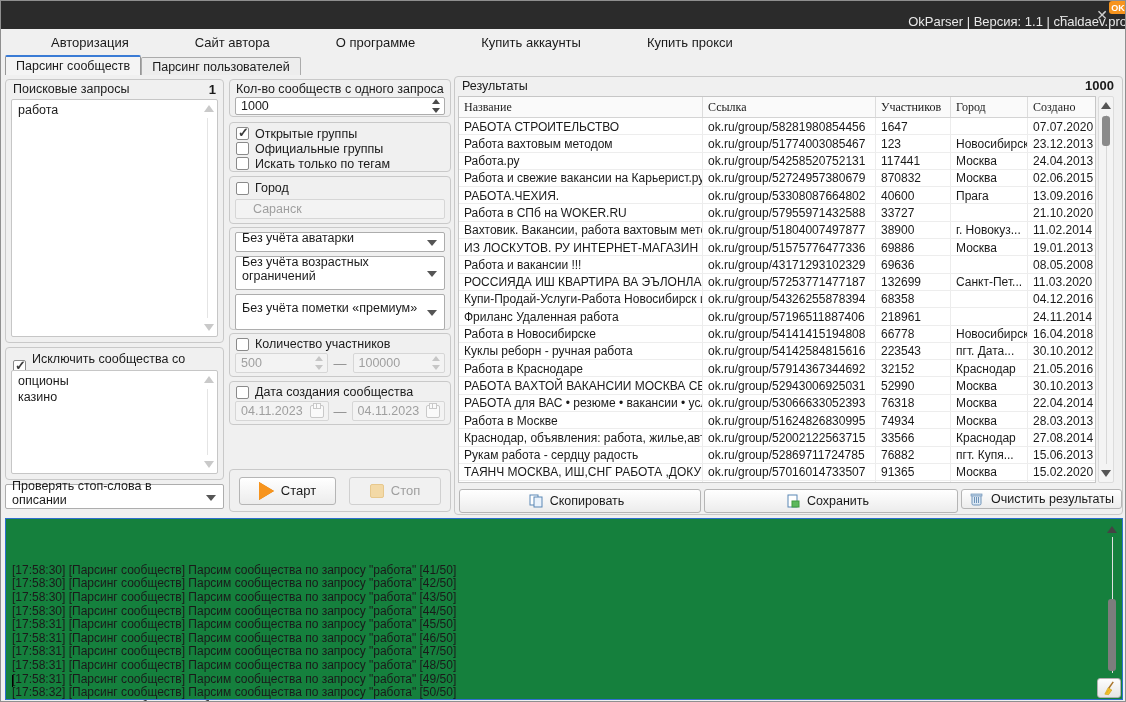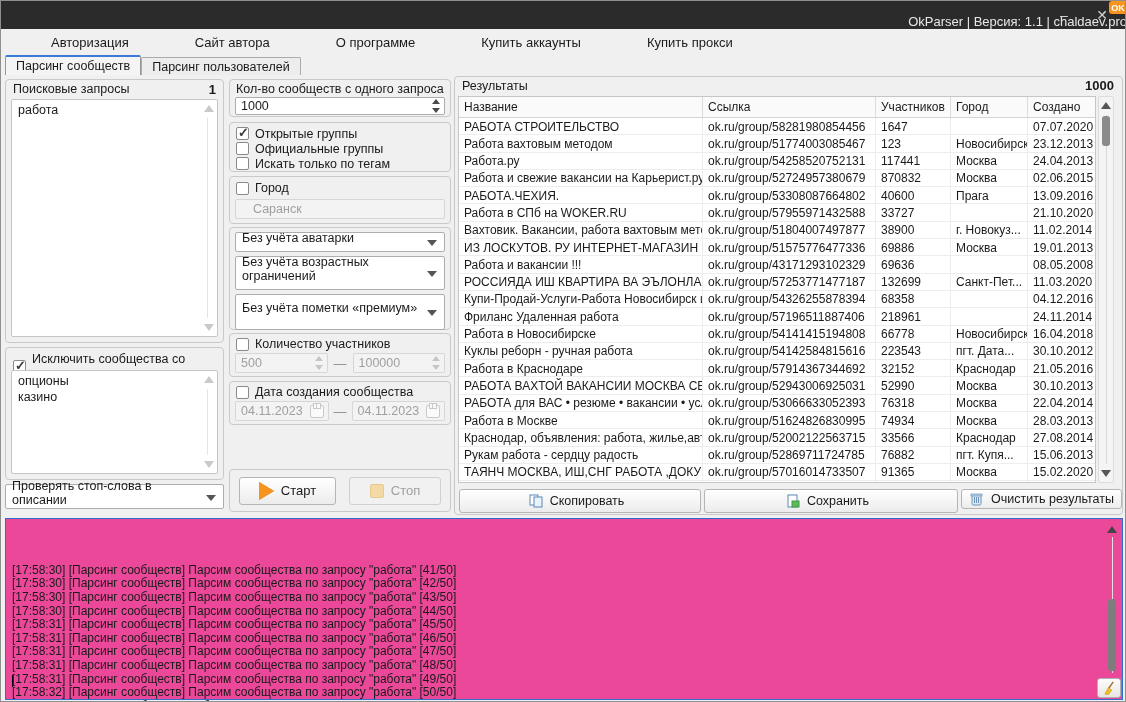--- a/index.html
+++ b/index.html
@@ -78,40 +78,40 @@
          cursor:default; }
   .btn.dis { color:#9f9f9f; background:#f1f1f1; border-color:#d0d0d0; }
 
   
   #g-results { left:453px; top:75px; width:669px; height:439px; }
   .res-head { position:absolute; left:7px; top:2px; font-size:12.5px; }
   .res-count { position:absolute; right:8px; top:1px; font-size:13px; font-weight:bold; }
   .rtable { position:absolute; left:3px; top:19px; width:638px; height:387px; background:#fff;
             border:1px solid #c6c6c6; overflow:hidden; }
   .thead { display:flex; height:21px; background:#fafafa; border-bottom:1px solid #d4d4d4;
-           font-size:12px; }
+           font-size:12px;font-family:Liberation Serif, serif; }
   .th { padding:3px 0 0 5px; border-right:1px solid #dcdcdc; white-space:nowrap; overflow:hidden; }
   .tbody { height:364px; overflow:hidden; }
   .trow { display:flex; height:17.3px; border-bottom:1px solid #ededed; font-size:12px; }
   .tc { padding:1.5px 0 0 5px; border-right:1px solid #ececec; white-space:nowrap; overflow:hidden; }
   .c0 { width:244px; } .c1 { width:173px; } .c2 { width:75px; } .c3 { width:77px; } .c4 { width:66px; border-right:none; }
 
   
   .sbar { position:absolute; background:#f4f4f4; border:1px solid #dcdcdc; border-radius:2px; }
   .sb-tri-up { position:absolute; top:5px; left:50%; transform:translateX(-50%); width:0; height:0;
                border-left:5px solid transparent; border-right:5px solid transparent;
                border-bottom:7px solid #555; }
   .sb-tri-dn { position:absolute; bottom:5px; left:50%; transform:translateX(-50%); width:0; height:0;
                border-left:5px solid transparent; border-right:5px solid transparent;
                border-top:7px solid #555; }
   .sb-line { position:absolute; left:50%; width:1px; background:#d8d8d8; top:18px; bottom:18px; }
   .sb-thumb { position:absolute; left:3px; right:3px; background:#8a8a8a; border-radius:3px; }
 
   
-  #log { position:absolute; left:4px; top:517px; width:1118px; height:182px; background:#ec4899;
+  #log { position:absolute; left:4px; top:517px; width:1118px; height:182px; background:#15803d;
          border:1px solid #2e6fce; }
   .loglines { position:absolute; left:6px; top:4px; right:26px; font-size:12px; line-height:13.6px;
               white-space:pre; overflow:hidden; }
   .caret { width:1px; height:12px; background:#000; margin-top:1px; }
   .log-sbar { position:absolute; right:2px; top:2px; bottom:2px; width:16px; }
   .broom-btn { position:absolute; right:1px; bottom:1px; width:24px; height:20px;
                background:linear-gradient(#fdfdfd,#e6e6e6); border:1px solid #b0b0b0;
                border-radius:3px; display:flex; align-items:center; justify-content:center; }
 
   

